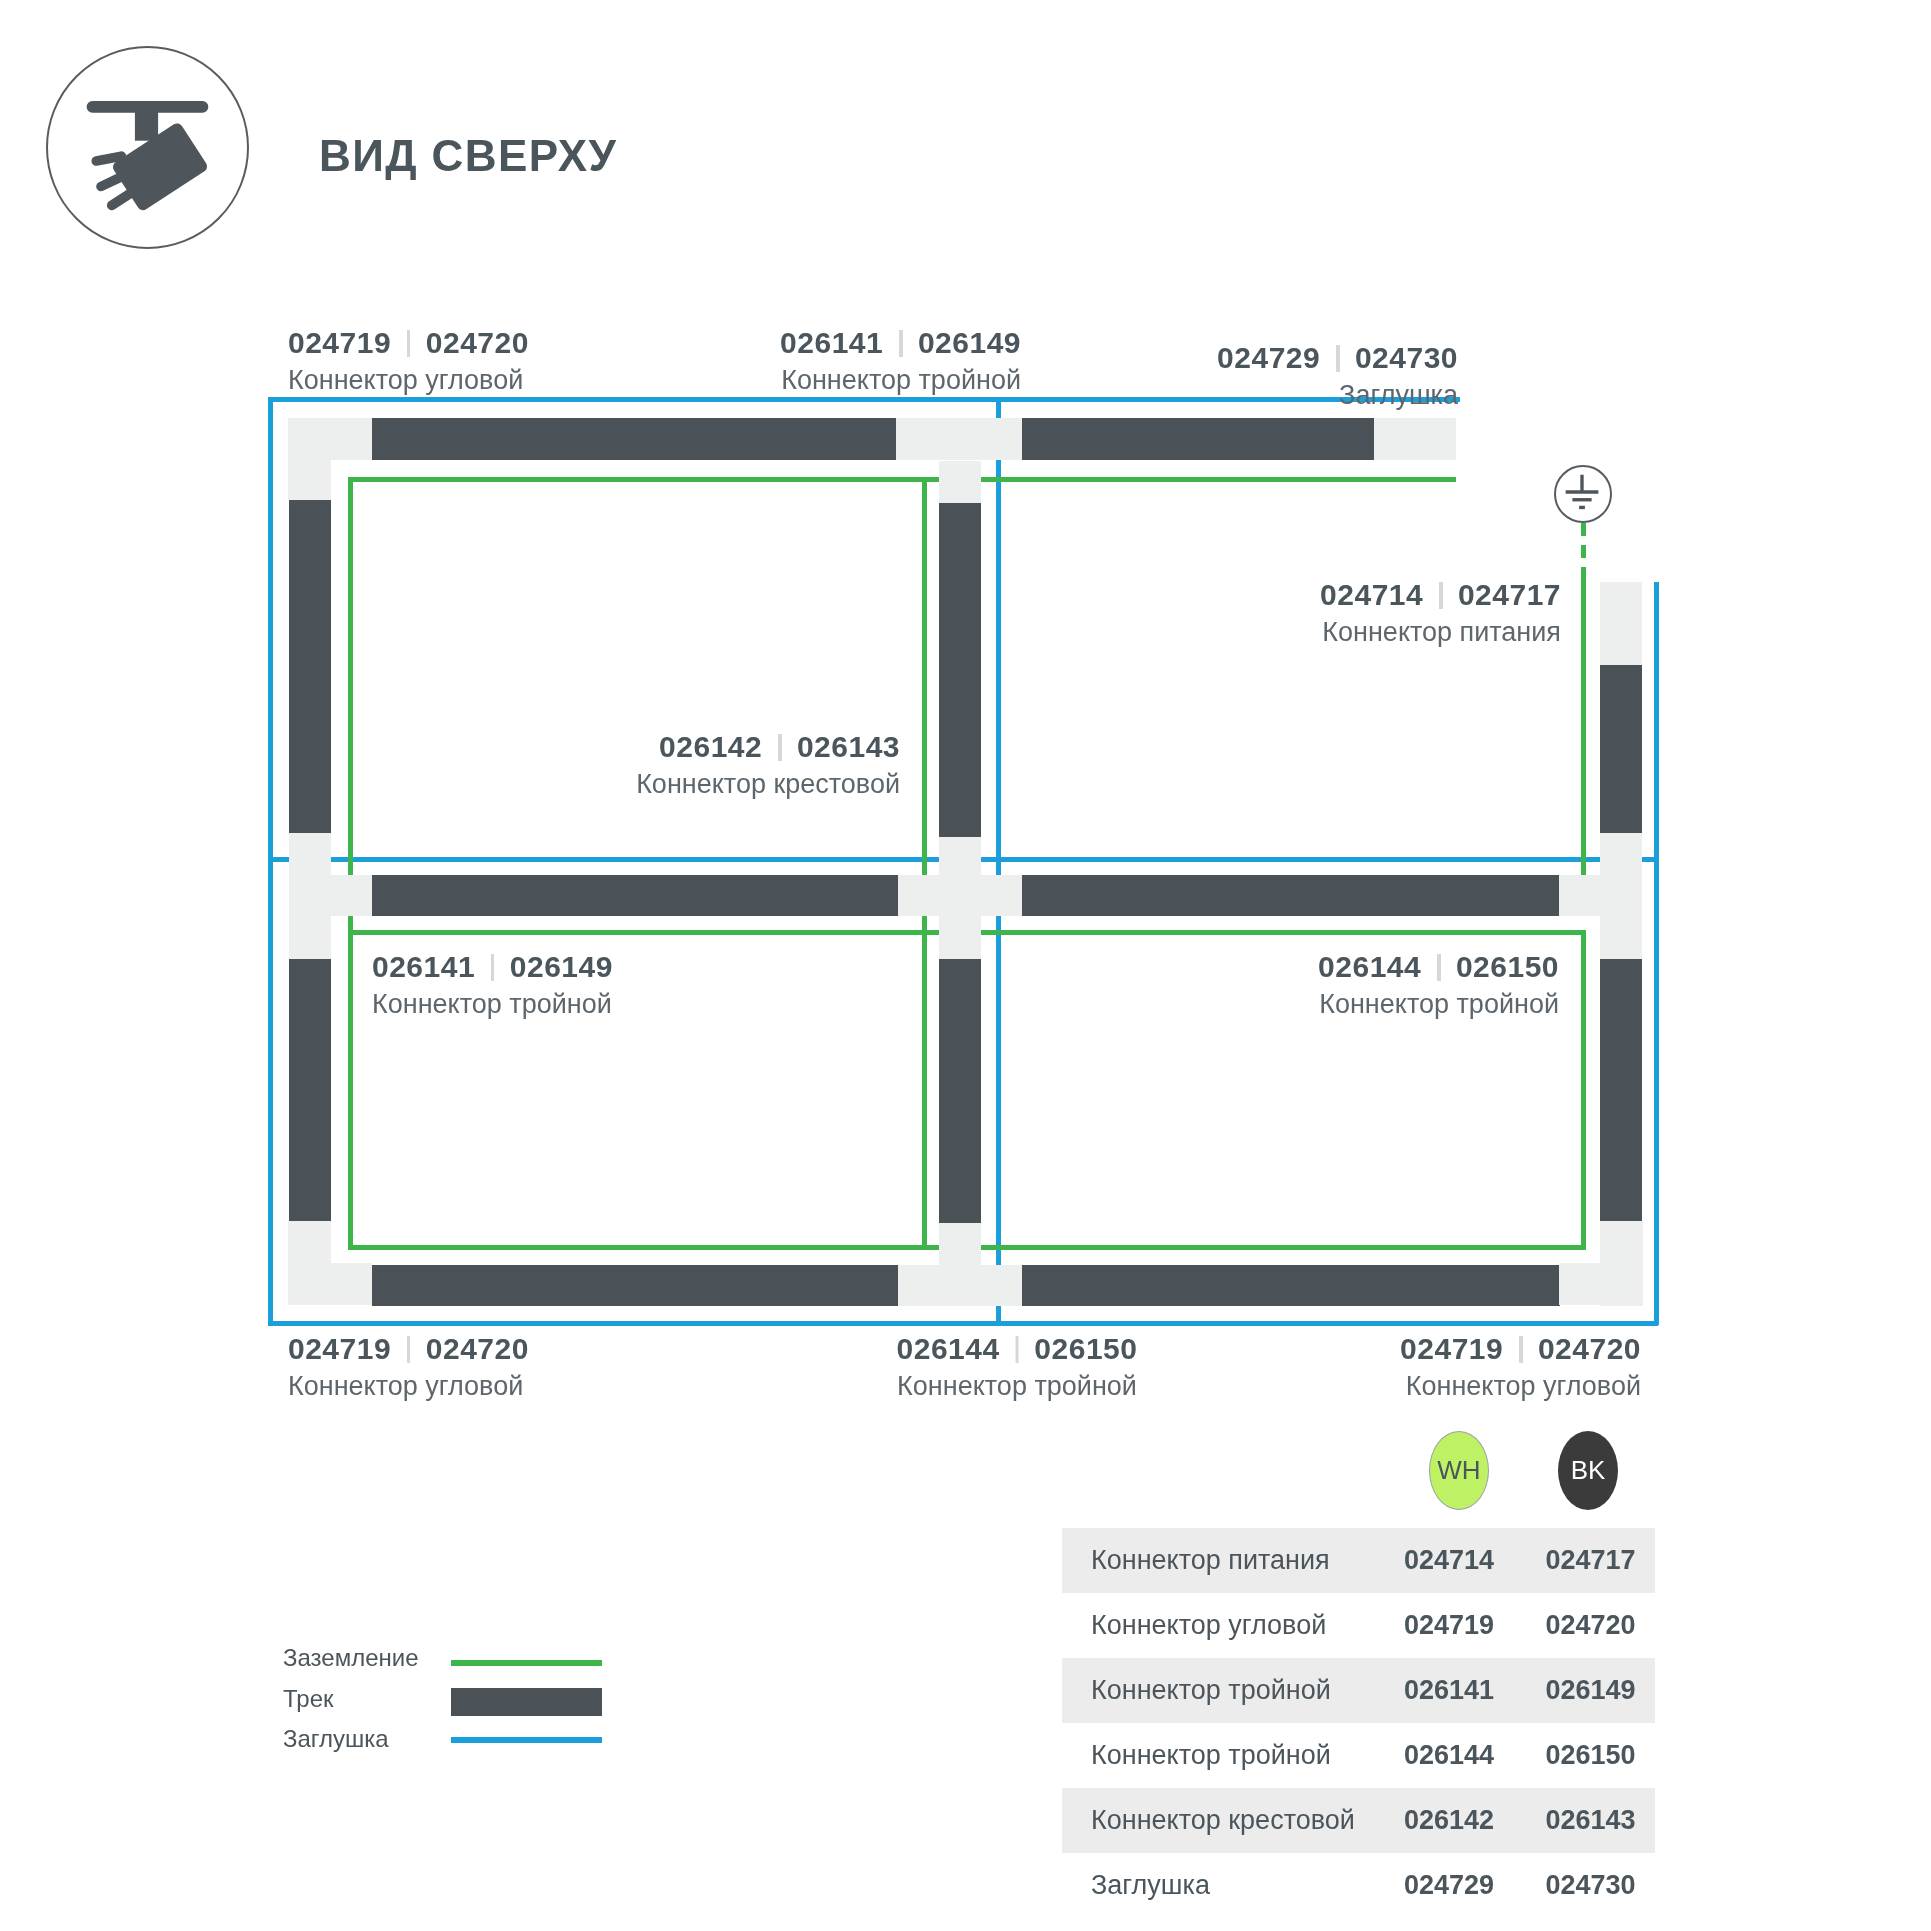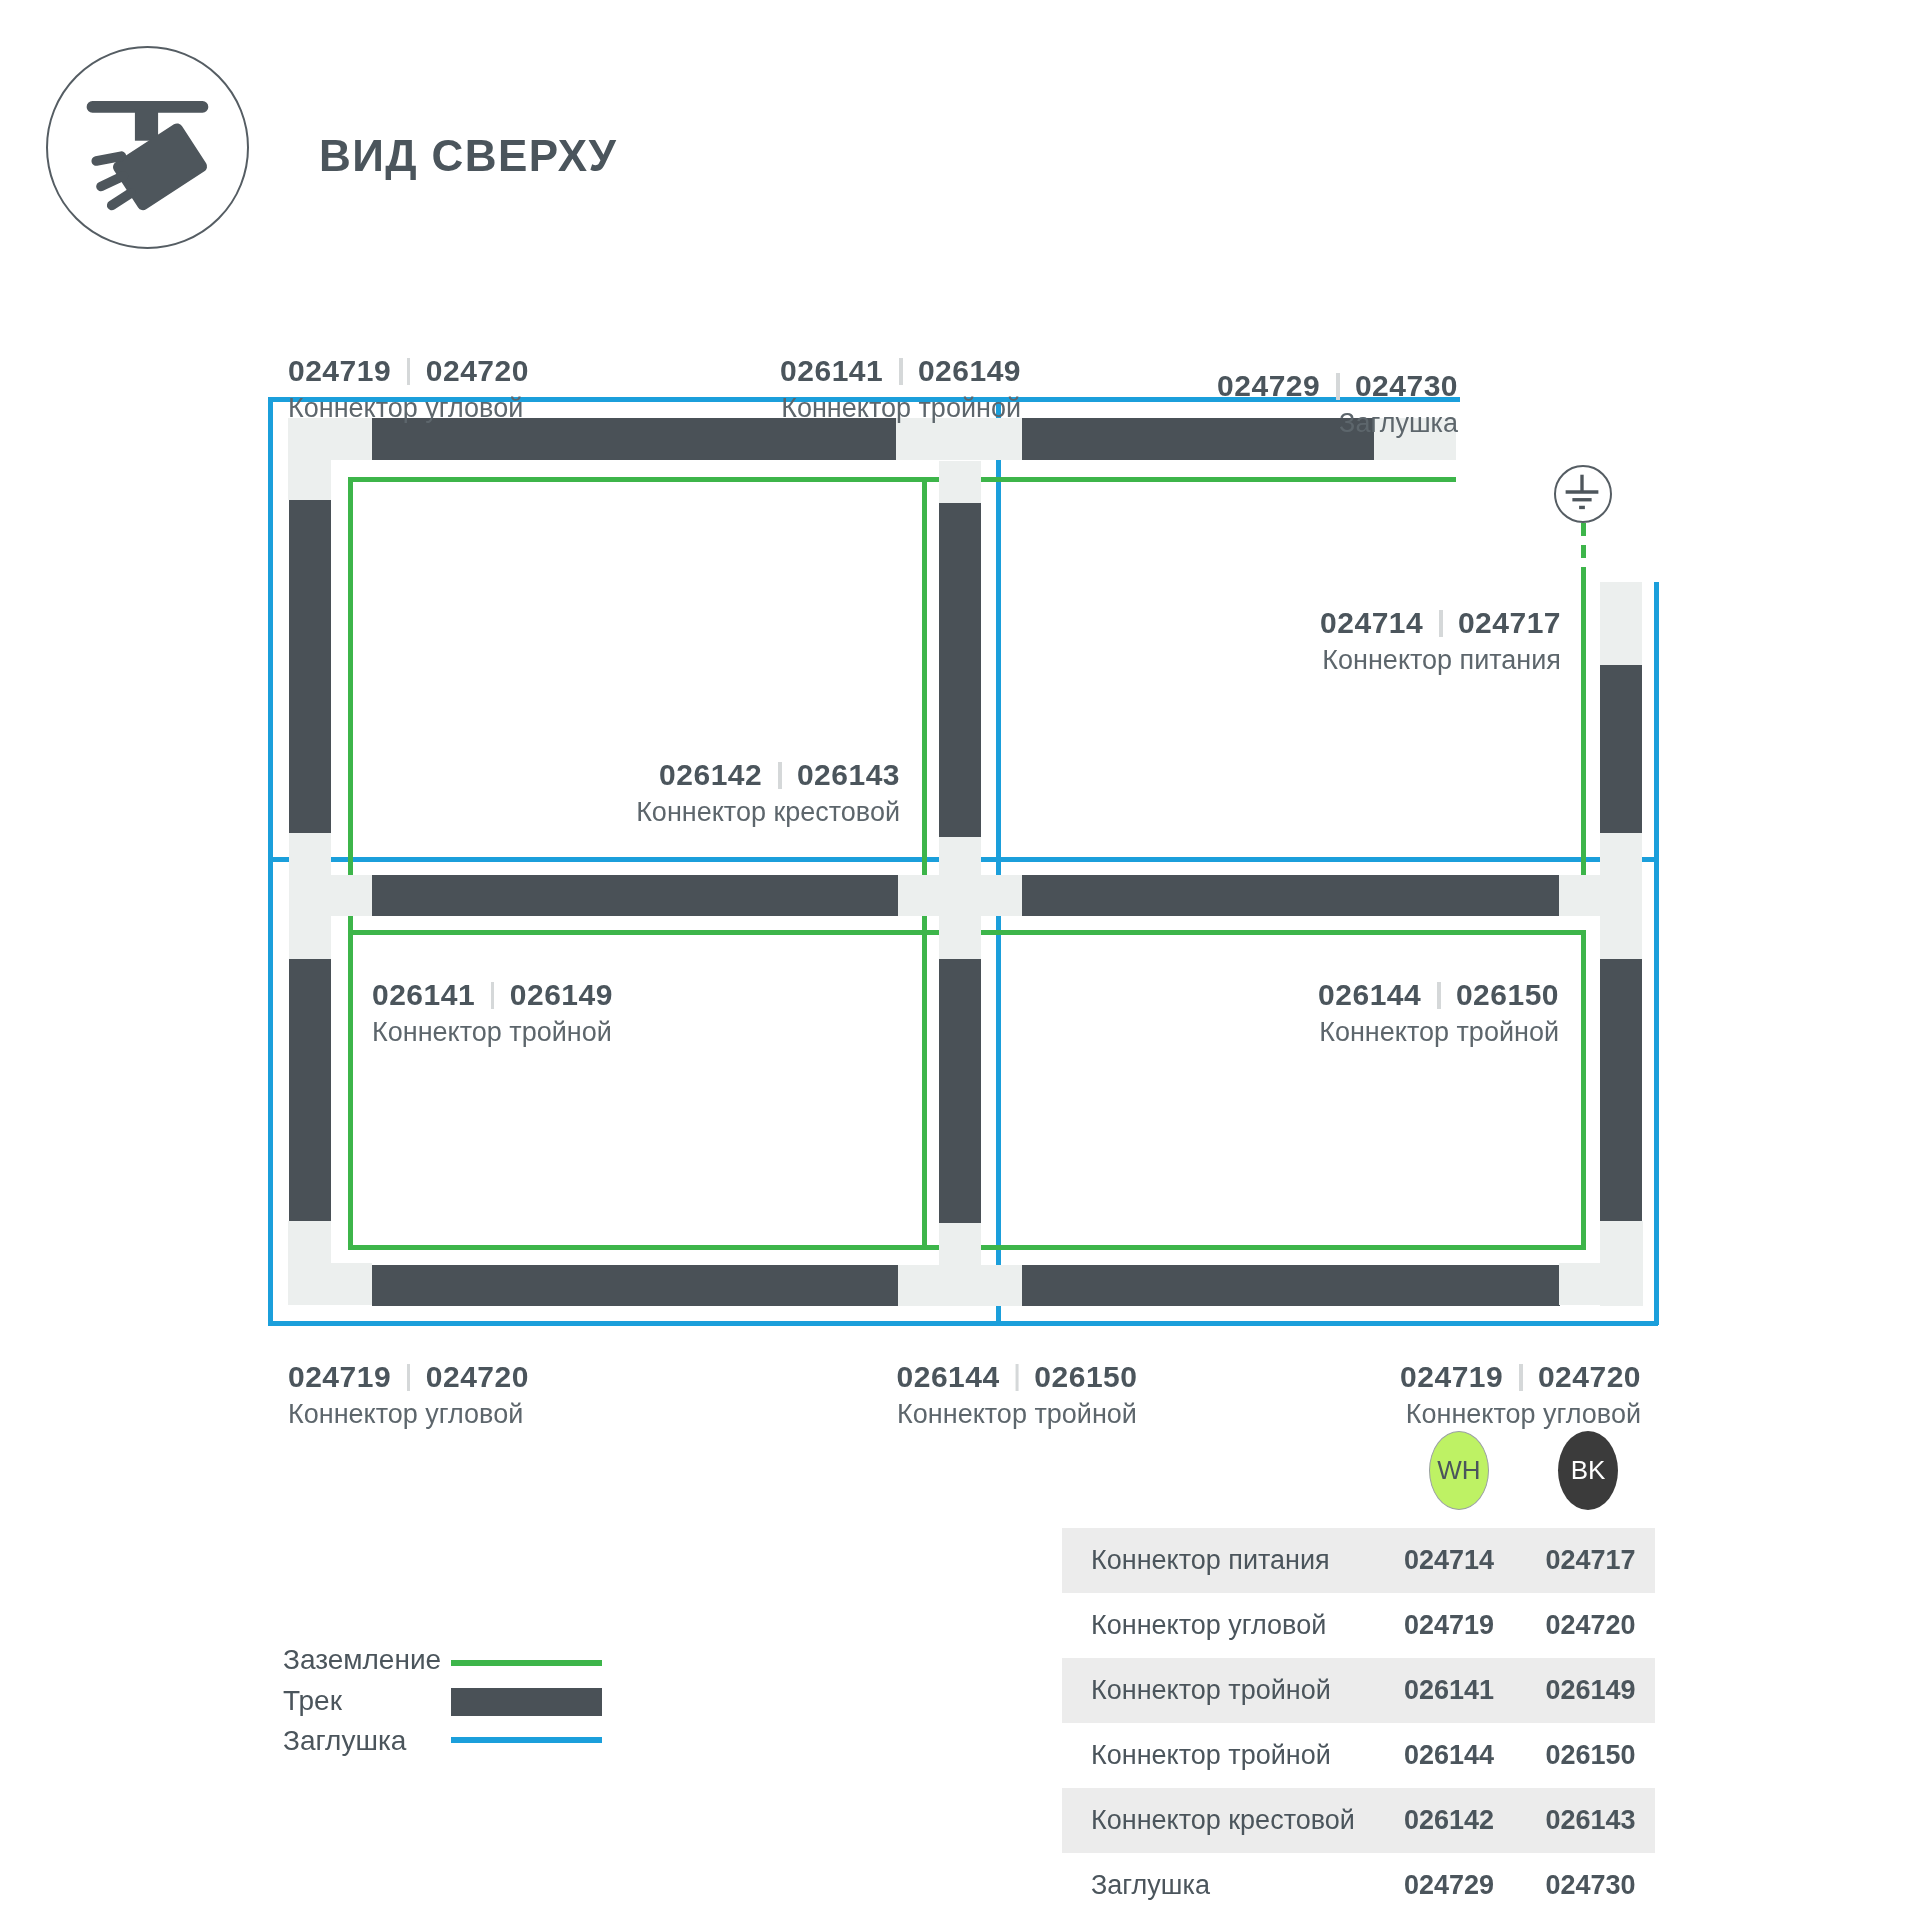--- a/index.html
+++ b/index.html
@@ -11,33 +11,33 @@
   body{width:1931px;height:1931px;background:#ffffff;position:relative;overflow:hidden;
        font-family:"Liberation Sans", sans-serif;}
   .line{position:absolute;z-index:1;}
   .neutral{background:var(--neutral);}
   .ground{background:var(--ground);}
   .gdash{position:absolute;z-index:1;background:repeating-linear-gradient(to bottom,
          var(--ground) 0px, var(--ground) 13.5px, transparent 13.5px, transparent 22px);}
   .track{position:absolute;z-index:2;background:var(--track);}
   .conn{position:absolute;z-index:3;background:var(--connector);}
   .dlabel{position:absolute;z-index:5;white-space:nowrap;}
-  .dlabel .codes{font-size:30px;font-weight:bold;color:var(--text-dark);letter-spacing:0.5px;margin-top:28px;}
+  .dlabel .codes{font-size:30px;font-weight:bold;color:var(--text-dark);letter-spacing:0.5px;}
   .dlabel .sep{display:inline-block;width:3.9px;height:27px;background:var(--sep);
                margin:0 15.4px;vertical-align:-3.9px;}
   .dlabel .lname{font-size:27px;color:var(--text-muted);margin-top:4.8px;line-height:1.15;}
   .align-right{text-align:right;}
   .align-center{text-align:center;transform:translateX(-50%);}
   .title{position:absolute;left:319px;top:131px;font-size:44px;font-weight:bold;
          color:var(--text-dark);letter-spacing:1.4px;}
   .hicon{position:absolute;left:46px;top:46px;width:203px;height:203px;box-sizing:border-box;
          border:2.9px solid var(--circle-border);border-radius:50%;background:#fff;}
   .ground-sym{position:absolute;left:1554px;top:465px;width:58px;height:58px;box-sizing:border-box;
          border:2.9px solid var(--circle-border);border-radius:50%;background:#fff;z-index:4;}
-  .legend-text{position:absolute;font-size:28px;color:var(--text-dark);}
+  .legend-text{position:absolute;font-size:24px;color:var(--text-dark);}
   .swatch{position:absolute;}
   .ptable{position:absolute;left:1062px;top:1528px;width:593px;z-index:5;}
   .trow{display:flex;height:65px;align-items:center;font-size:27px;}
   .trow.alt{background:var(--table-alt);}
   .tname{flex:1;padding-left:29px;color:var(--text-dark);}
   .tnum{width:154px;text-align:center;font-weight:bold;color:var(--text-dark);}
   .tnum.bk{width:129px;}
   .badge{position:absolute;top:1431px;width:60px;height:79px;border-radius:50%;z-index:5;
          display:flex;align-items:center;justify-content:center;font-size:26px;box-sizing:border-box;}
   .badge.wh{left:1429px;background:#bef264;border:1.9px solid #9aa0a3;color:var(--text-dark);}

